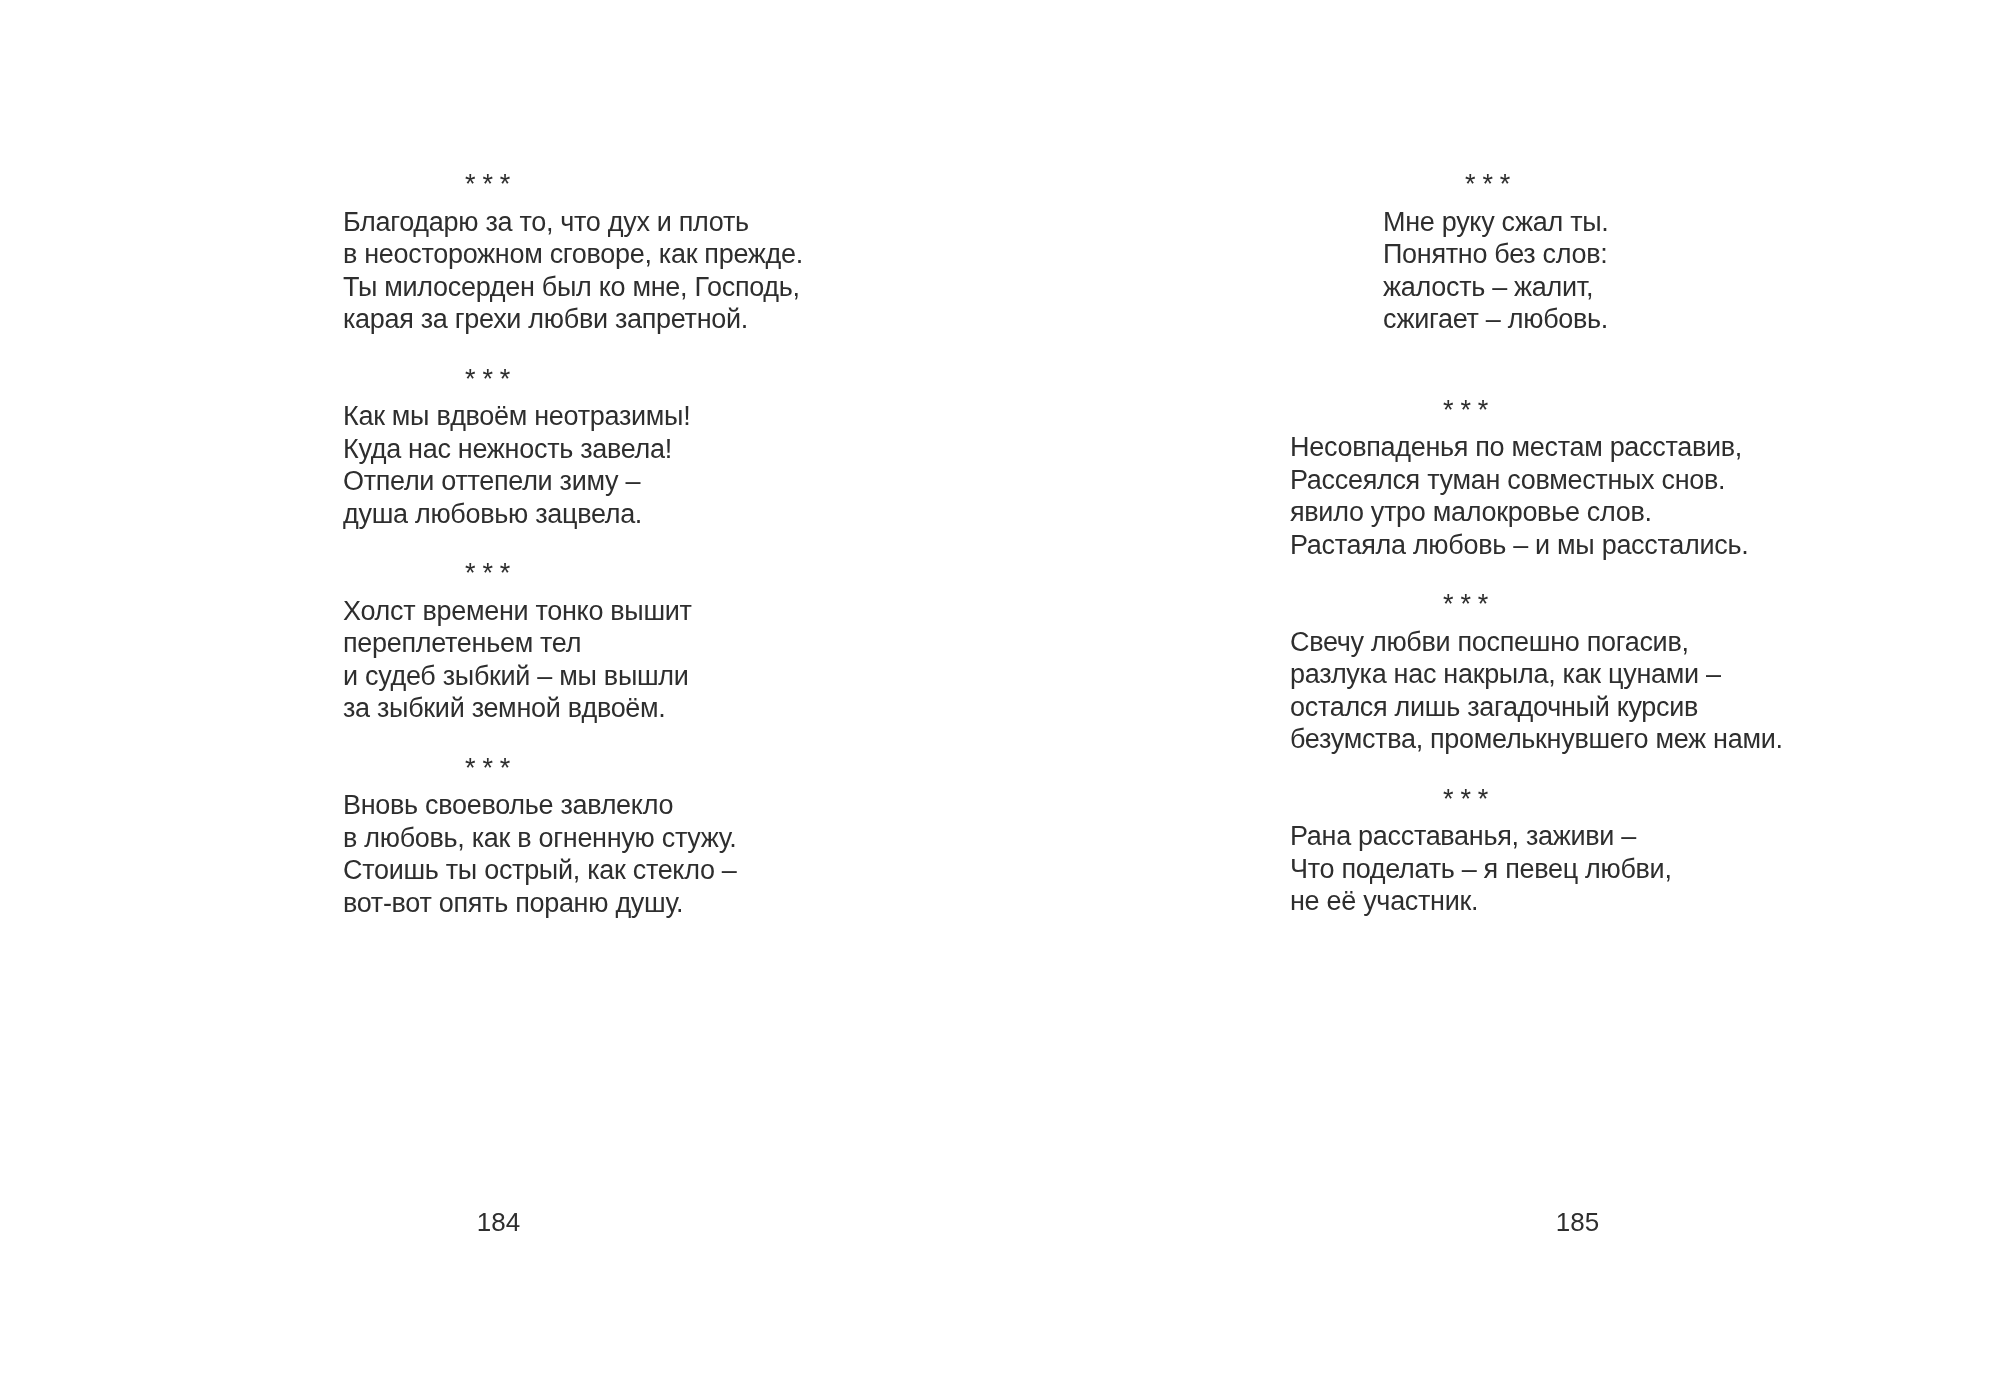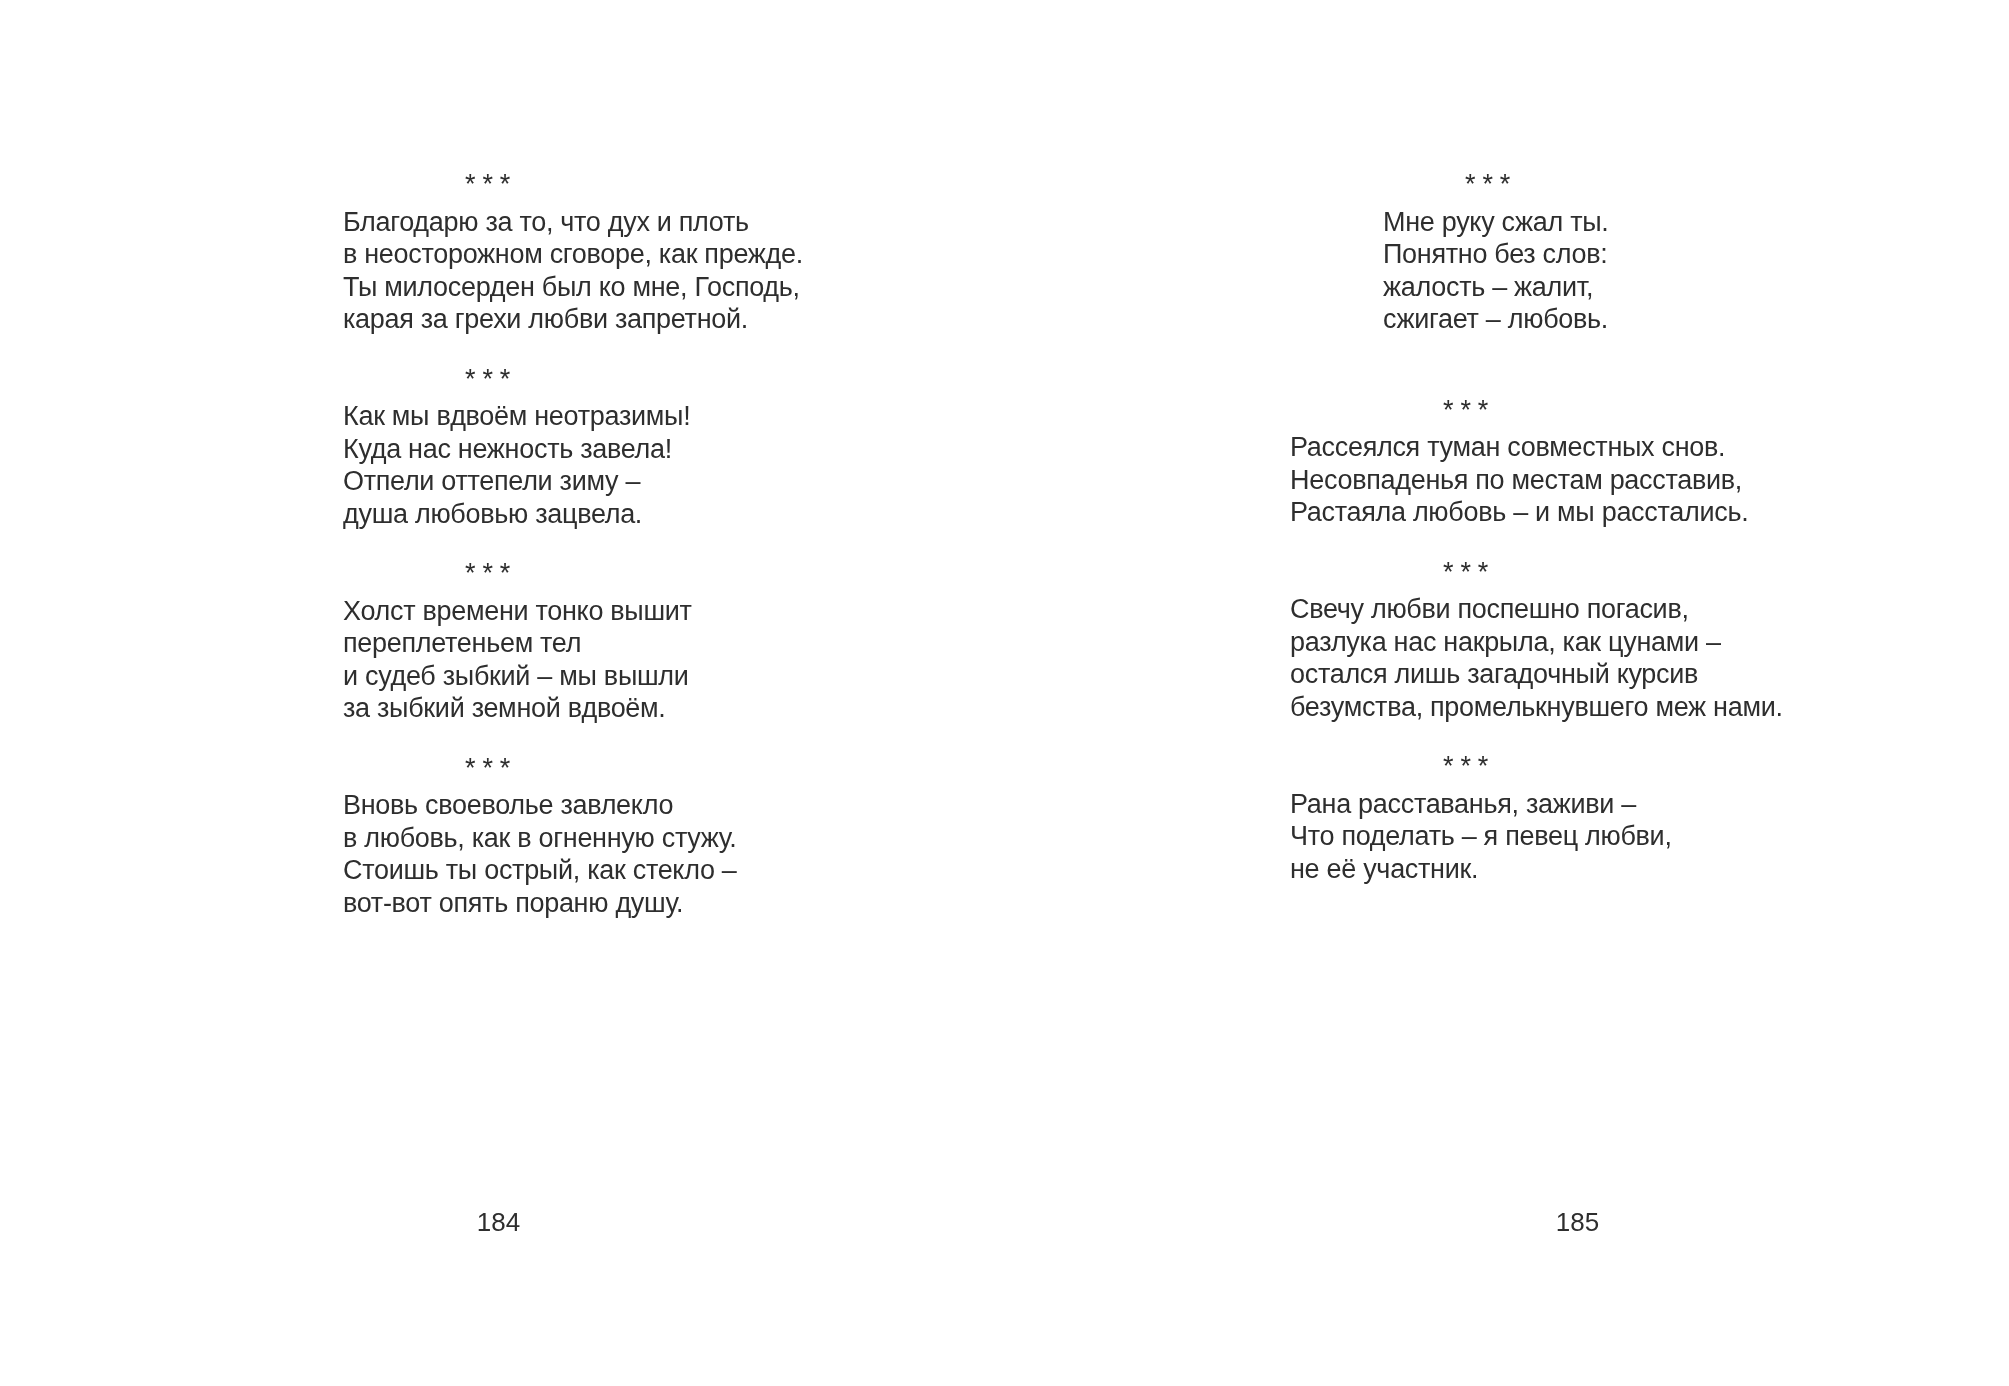--- a/index.html
+++ b/index.html
@@ -96,22 +96,23 @@
   <div id="page-right" class="page-col">
       <div class="poem poem-first">
         <div class="stars">* * *</div>
         <div class="line">Мне руку сжал ты.</div>
         <div class="line">Понятно без слов:</div>
         <div class="line">жалость – жалит,</div>
         <div class="line">сжигает – любовь.</div>
       </div>
       <div class="poem">
         <div class="stars">* * *</div>
+        <div class="line">Несовпаденья по местам расставив,</div>
         <div class="line">Рассеялся туман совместных снов.</div>
-        <div class="line">Несовпаденья по местам расставив,</div>
+        <div class="line">явило утро малокровье слов.</div>
         <div class="line">Растаяла любовь – и мы расстались.</div>
       </div>
       <div class="poem">
         <div class="stars">* * *</div>
         <div class="line">Свечу любви поспешно погасив,</div>
         <div class="line">разлука нас накрыла, как цунами –</div>
         <div class="line">остался лишь загадочный курсив</div>
         <div class="line">безумства, промелькнувшего меж нами.</div>
       </div>
       <div class="poem">

